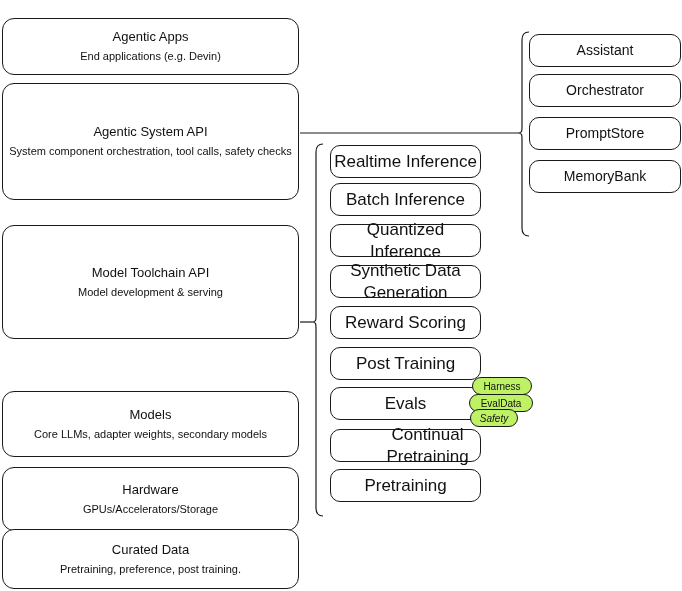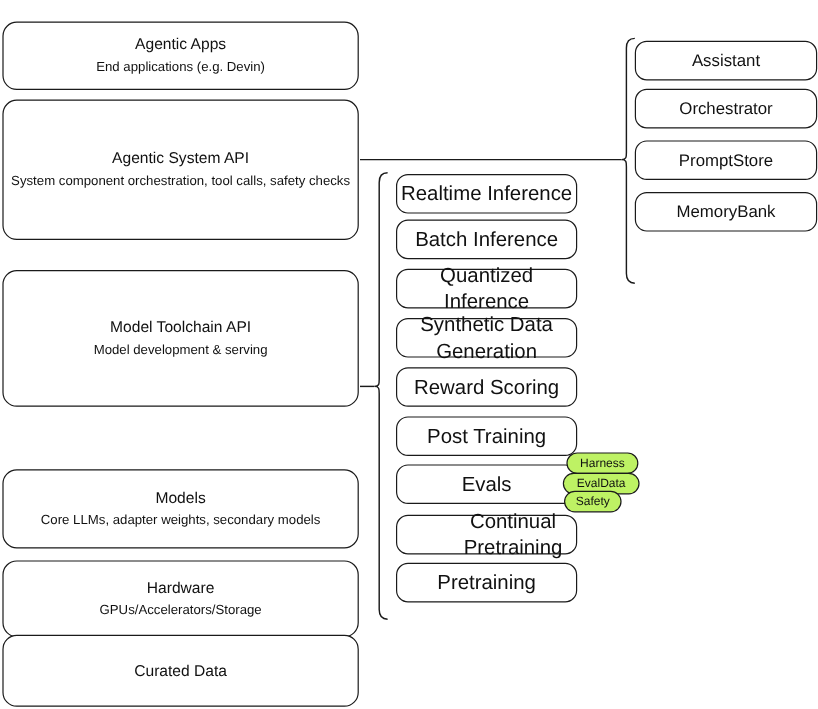--- a/index.html
+++ b/index.html
@@ -148,20 +148,21 @@
     <div class="subtitle">Core LLMs, adapter weights, secondary models</div>
   </div>
 
   <div class="box layer-box" style="top:435px; height:64px;margin-top:32px;">
     <div class="title">Hardware</div>
     <div class="subtitle">GPUs/Accelerators/Storage</div>
   </div>
 
   <div class="box layer-box" style="top:529px; height:60px;">
     <div class="title">Curated Data</div>
+    <div class="subtitle">Pretraining, preference, post training.</div>
   </div>
 
   <div class="box cap-box" style="top:145px;">
     <div class="title">Realtime Inference</div>
   </div>
   <div class="box cap-box" style="top:183px;">
     <div class="title">Batch Inference</div>
   </div>
   <div class="box cap-box" style="top:224px;">
     <div class="title">Quantized Inference</div>
@@ -180,21 +181,21 @@
   </div>
   <div class="box cap-box" style="top:429px;padding-left:44px;">
     <div class="title">Continual Pretraining</div>
   </div>
   <div class="box cap-box" style="top:469px;">
     <div class="title">Pretraining</div>
   </div>
 
   <div class="tag" style="left:472px; top:377px; width:60px; height:18px;">Harness</div>
   <div class="tag" style="left:469px; top:394px; width:64px; height:18px;">EvalData</div>
-  <div class="tag" style="left:470px; top:409px; width:48px; height:18px;">Safety</div>
+  <div class="tag" style="left:470px; top:409px; width:48px; height:18px;font-style:italic;">Safety</div>
 
   <div class="box comp-box" style="top:34px;">
     <div class="title">Assistant</div>
   </div>
   <div class="box comp-box" style="top:74px;">
     <div class="title">Orchestrator</div>
   </div>
   <div class="box comp-box" style="top:117px;">
     <div class="title">PromptStore</div>
   </div>

